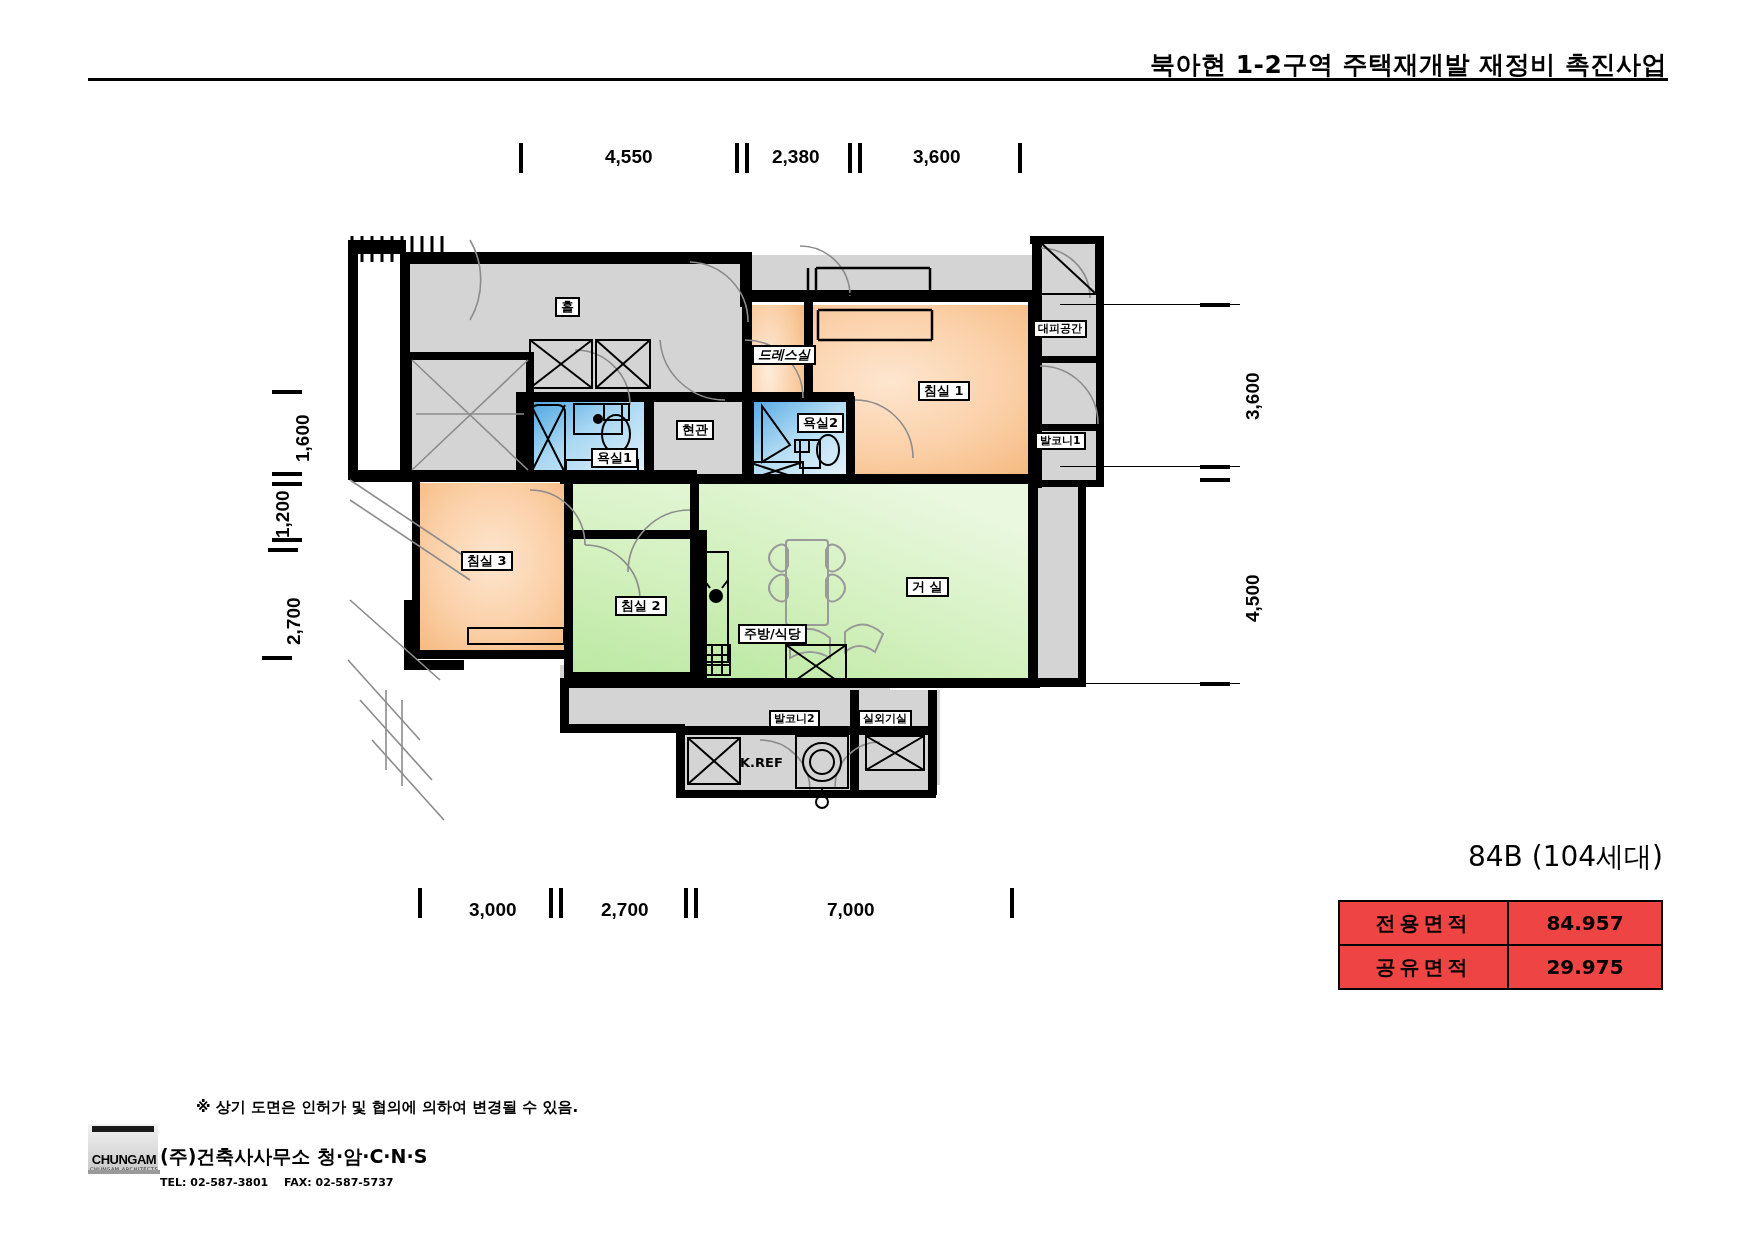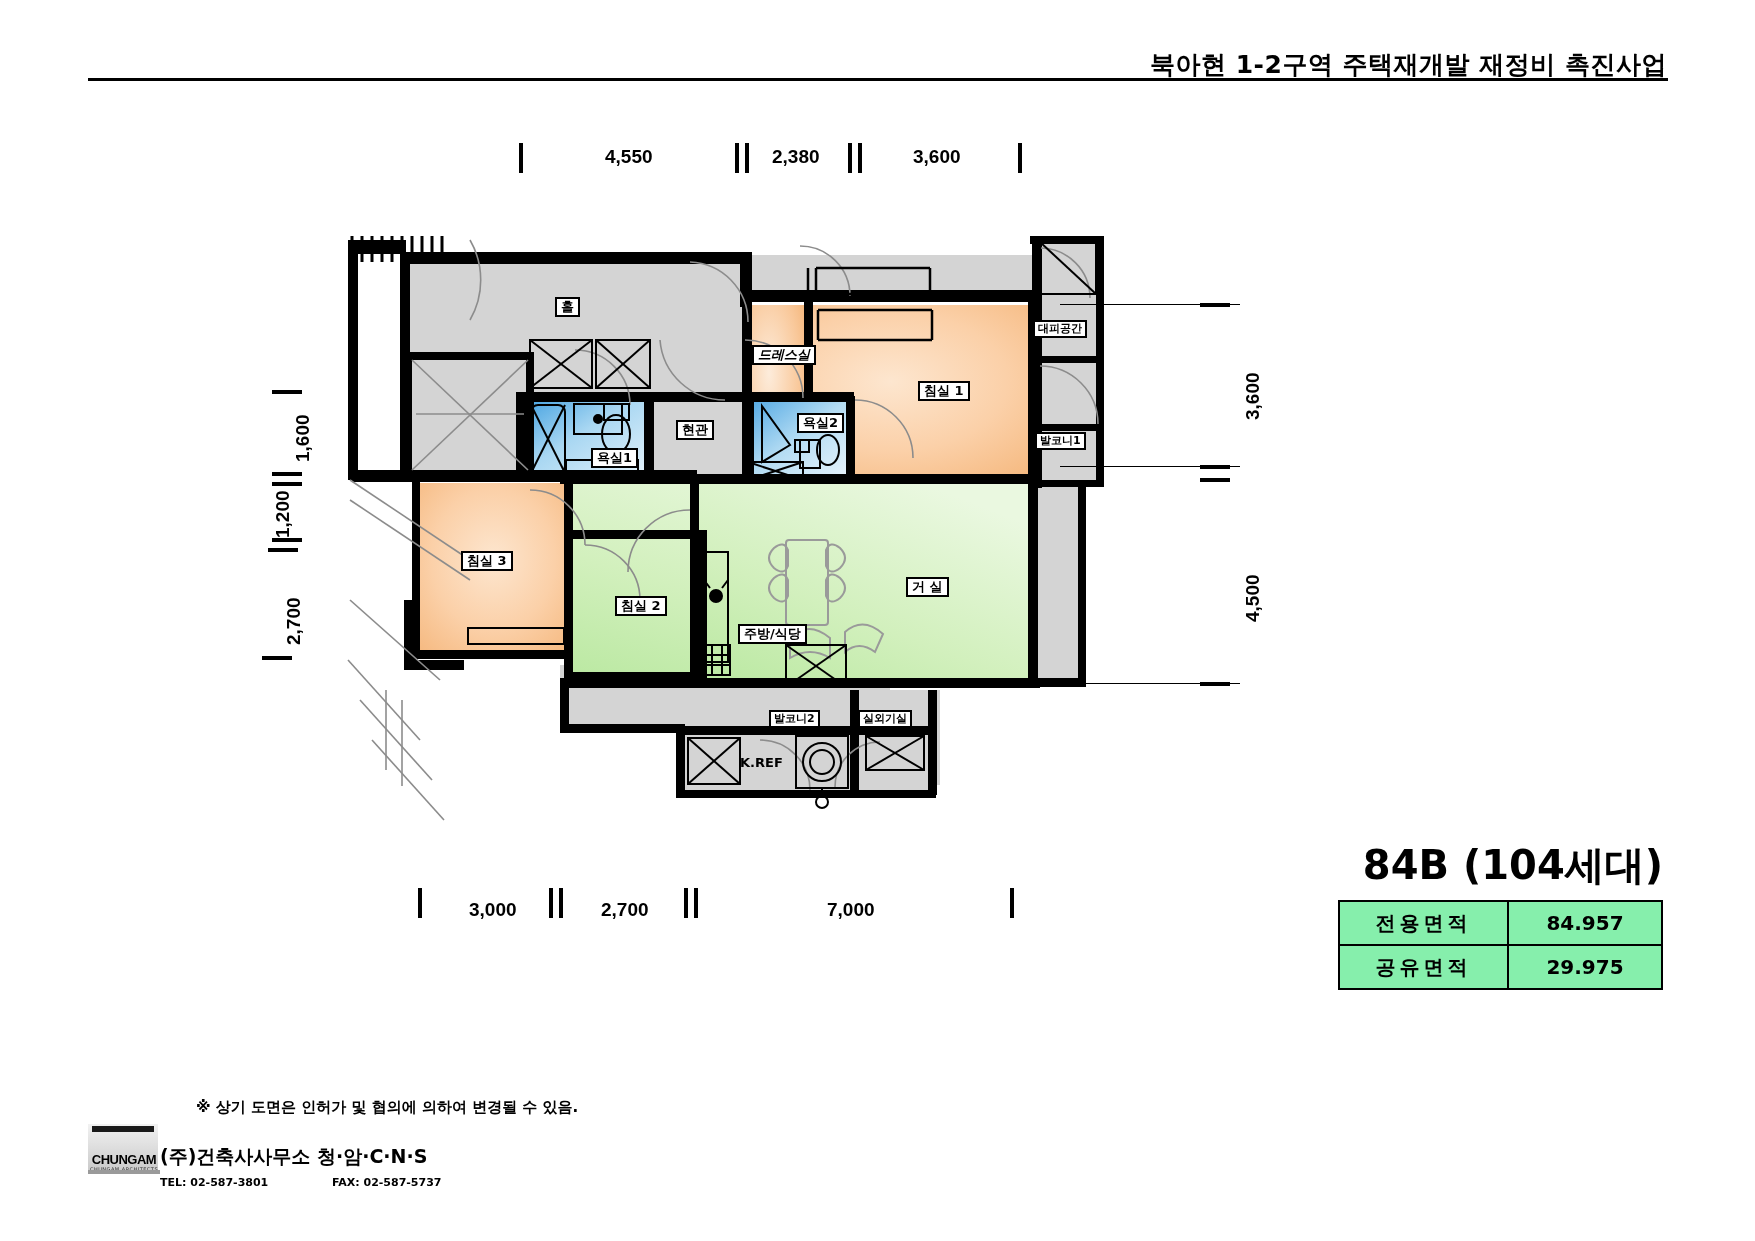--- a/index.html
+++ b/index.html
@@ -17,44 +17,44 @@
   .dimtxt.vert{transform:rotate(-90deg);transform-origin:left top;}
   .tick{position:absolute;background:#000;}
   .tickv{width:4px;height:30px;}
   .tickh{height:4px;width:30px;}
   .extline{position:absolute;background:#000;height:1px;}
 
   
   #plan{position:absolute;left:0;top:0;width:1755px;height:1241px;}
 
   
-  #unit-type{position:absolute;right:92px;top:838px;font-size:40px;font-weight:bold;
+  #unit-type{position:absolute;right:92px;top:838px;font-size:28px;font-weight:normal;
              white-space:nowrap;letter-spacing:0px;}
   #area-table{position:absolute;right:92px;top:900px;border-collapse:collapse;
-              background:#86efac;}
+              background:#ef4444;}
   #area-table td{border:2px solid #000;height:40px;text-align:center;
                  font-size:20px;font-weight:bold;}
   #area-table td.lbl{width:165px;letter-spacing:4px;}
   #area-table td.val{width:150px;letter-spacing:0px;}
 
   
   #note{position:absolute;left:196px;top:1098px;font-size:15px;font-weight:bold;
         white-space:nowrap;}
   #logo-box{position:absolute;left:88px;top:1124px;width:70px;height:48px;
             background:linear-gradient(#f2f2f2,#c9c9c9);border:0;}
   #logo-bar-top{position:absolute;left:92px;top:1126px;width:62px;height:6px;background:#1a1a1a;}
   #logo-word{position:absolute;left:88px;top:1152px;width:72px;text-align:center;
              font-size:13px;font-weight:bold;letter-spacing:-.5px;
              font-family:"Liberation Sans",sans-serif;}
   #logo-sub{position:absolute;left:88px;top:1166px;width:72px;text-align:center;
             font-size:5px;letter-spacing:.5px;color:#333;}
   #logo-shadow{position:absolute;left:88px;top:1170px;width:72px;height:4px;background:#9a9a9a;}
   #company{position:absolute;left:160px;top:1144px;font-size:19px;font-weight:bold;white-space:nowrap;}
   #tel{position:absolute;left:160px;top:1176px;font-size:11px;font-weight:bold;white-space:nowrap;}
-  #fax{position:absolute;left:284px;top:1176px;font-size:11px;font-weight:bold;white-space:nowrap;margin-left:48px;}
+  #fax{position:absolute;left:284px;top:1176px;font-size:11px;font-weight:bold;white-space:nowrap;}
 
   
   .roomtag{position:absolute;border:2px solid #000;background:#fff;
            font-size:13px;font-weight:bold;padding:1px 4px;white-space:nowrap;
            line-height:14px;}
   .roomtag.small{font-size:11px;padding:0px 3px;}
 </style>
 </head>
 <body>
 

